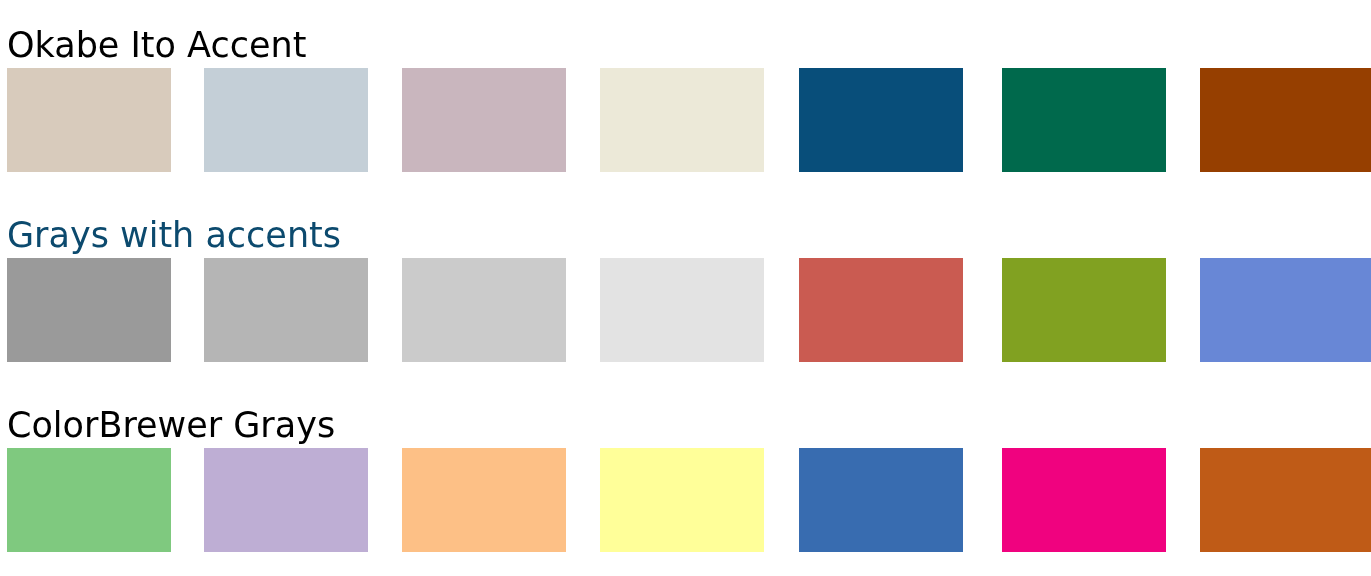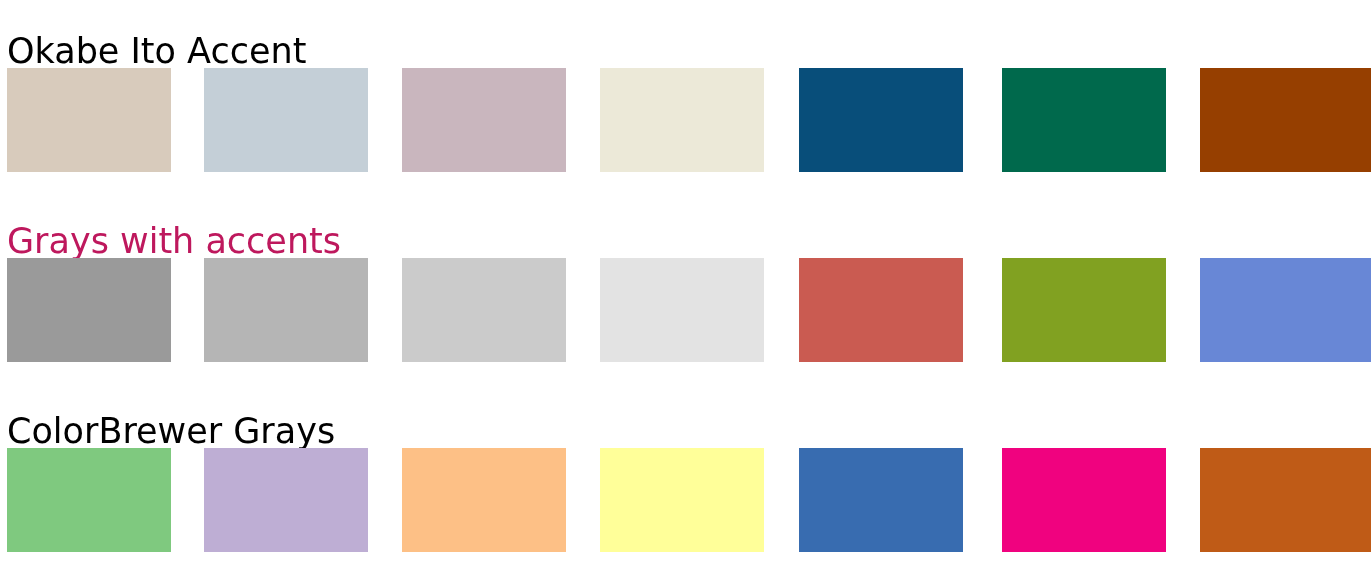--- a/index.html
+++ b/index.html
@@ -26,21 +26,21 @@
     left: 0;
     width: 1371px;
   }
   .palette-row.row-0 { top: 0px; }
   .palette-row.row-1 { top: 190px; }
   .palette-row.row-2 { top: 380px; }
 
   .row-title {
     position: absolute;
     left: 7px;
-    top: 30px;
+    top: 24px;
     margin: 0;
     padding: 0;
     font-family: "DejaVu Sans", sans-serif;
     font-size: 35px;
     font-weight: 400;
     line-height: 42px;
     color: #000000;
     white-space: nowrap;
     letter-spacing: 0px;
   }
@@ -77,21 +77,21 @@
       <div class="swatch i1" style="background-color: rgb(196, 207, 215);"></div>
       <div class="swatch i2" style="background-color: rgb(201, 182, 190);"></div>
       <div class="swatch i3" style="background-color: rgb(236, 233, 216);"></div>
       <div class="swatch i4" style="background-color: rgb(8, 78, 122);"></div>
       <div class="swatch i5" style="background-color: rgb(0, 105, 76);"></div>
       <div class="swatch i6" style="background-color: rgb(150, 63, 0);"></div>
     </div>
   </div>
 
   <div class="palette-row row-1">
-    <div class="row-title" style="color: #be185d;">Grays with accents</div>
+    <div class="row-title" style="color: #0c4a6e;">Grays with accents</div>
     <div class="swatch-strip">
       <div class="swatch i0" style="background-color: rgb(154, 154, 154);"></div>
       <div class="swatch i1" style="background-color: rgb(181, 181, 181);"></div>
       <div class="swatch i2" style="background-color: rgb(203, 203, 203);"></div>
       <div class="swatch i3" style="background-color: rgb(227, 227, 227);"></div>
       <div class="swatch i4" style="background-color: rgb(202, 91, 81);"></div>
       <div class="swatch i5" style="background-color: rgb(129, 161, 33);"></div>
       <div class="swatch i6" style="background-color: rgb(104, 135, 214);"></div>
     </div>
   </div>

